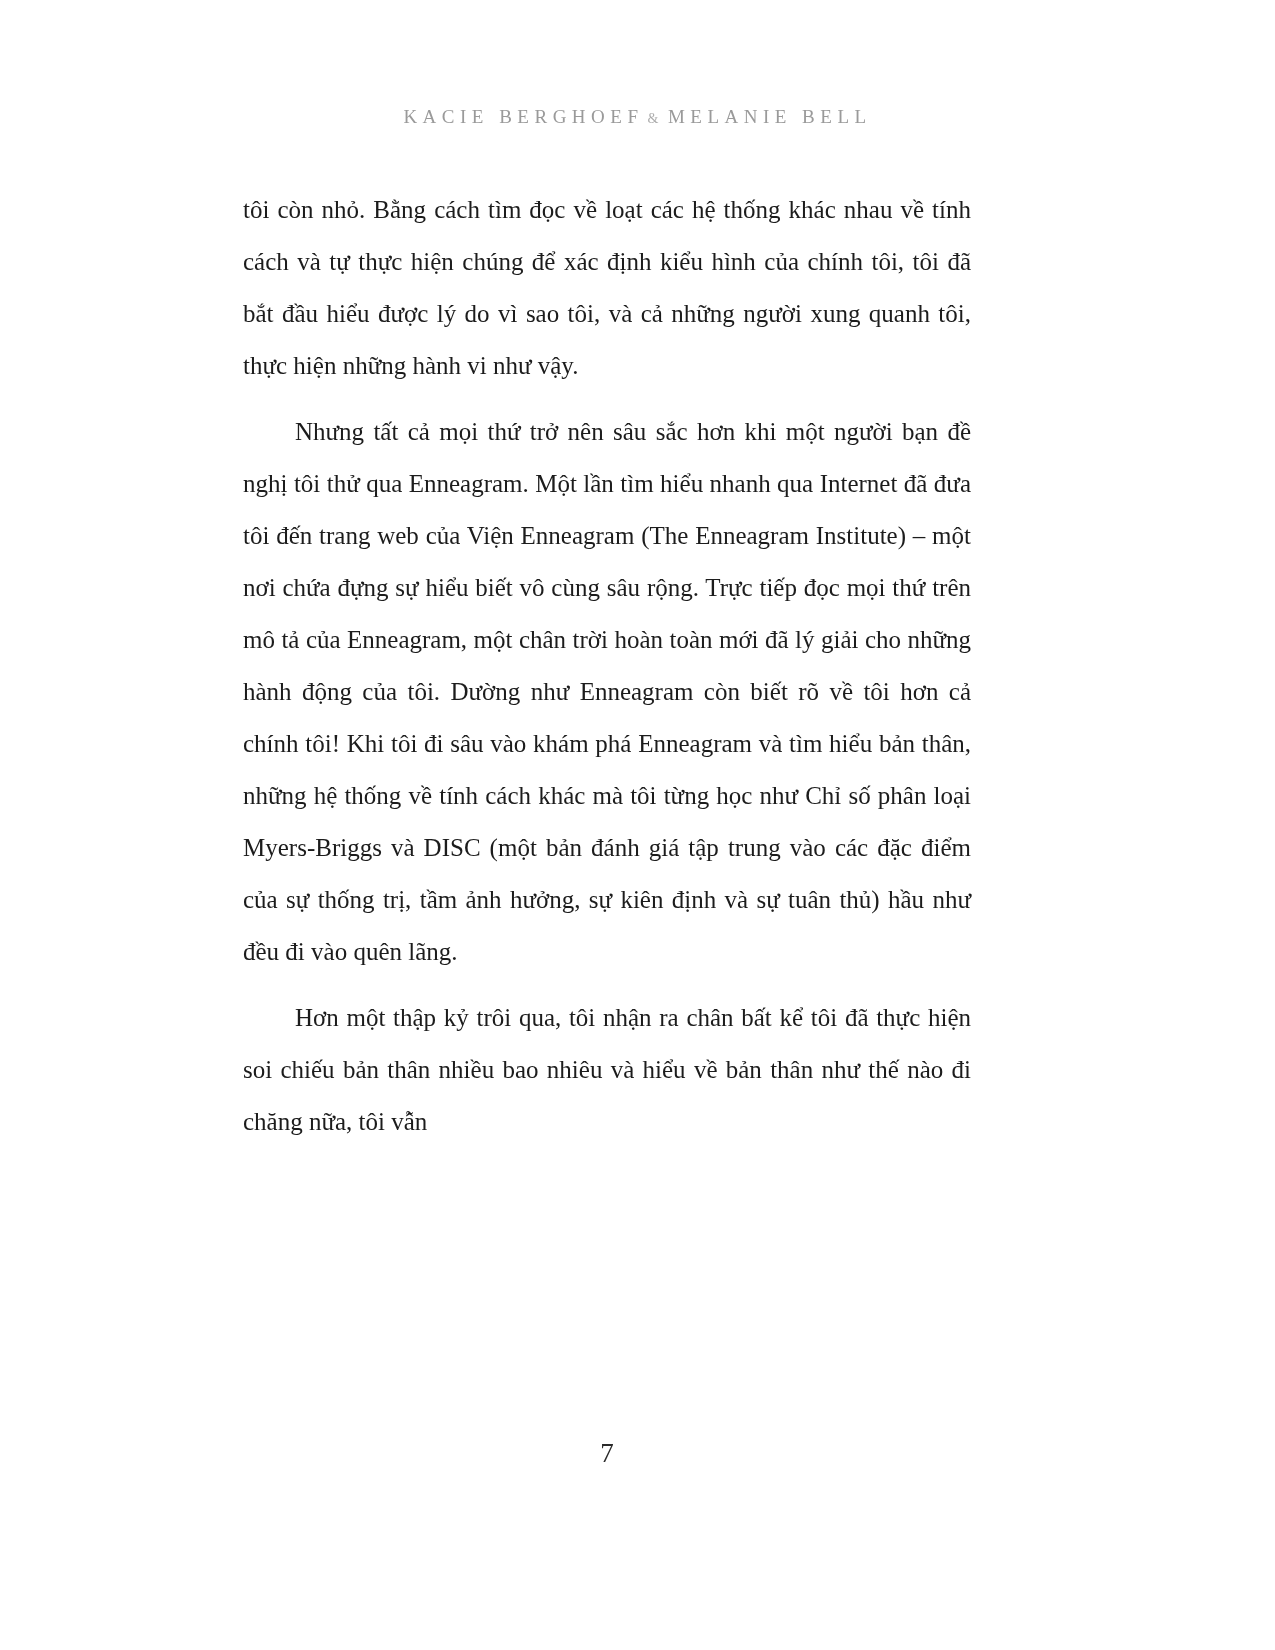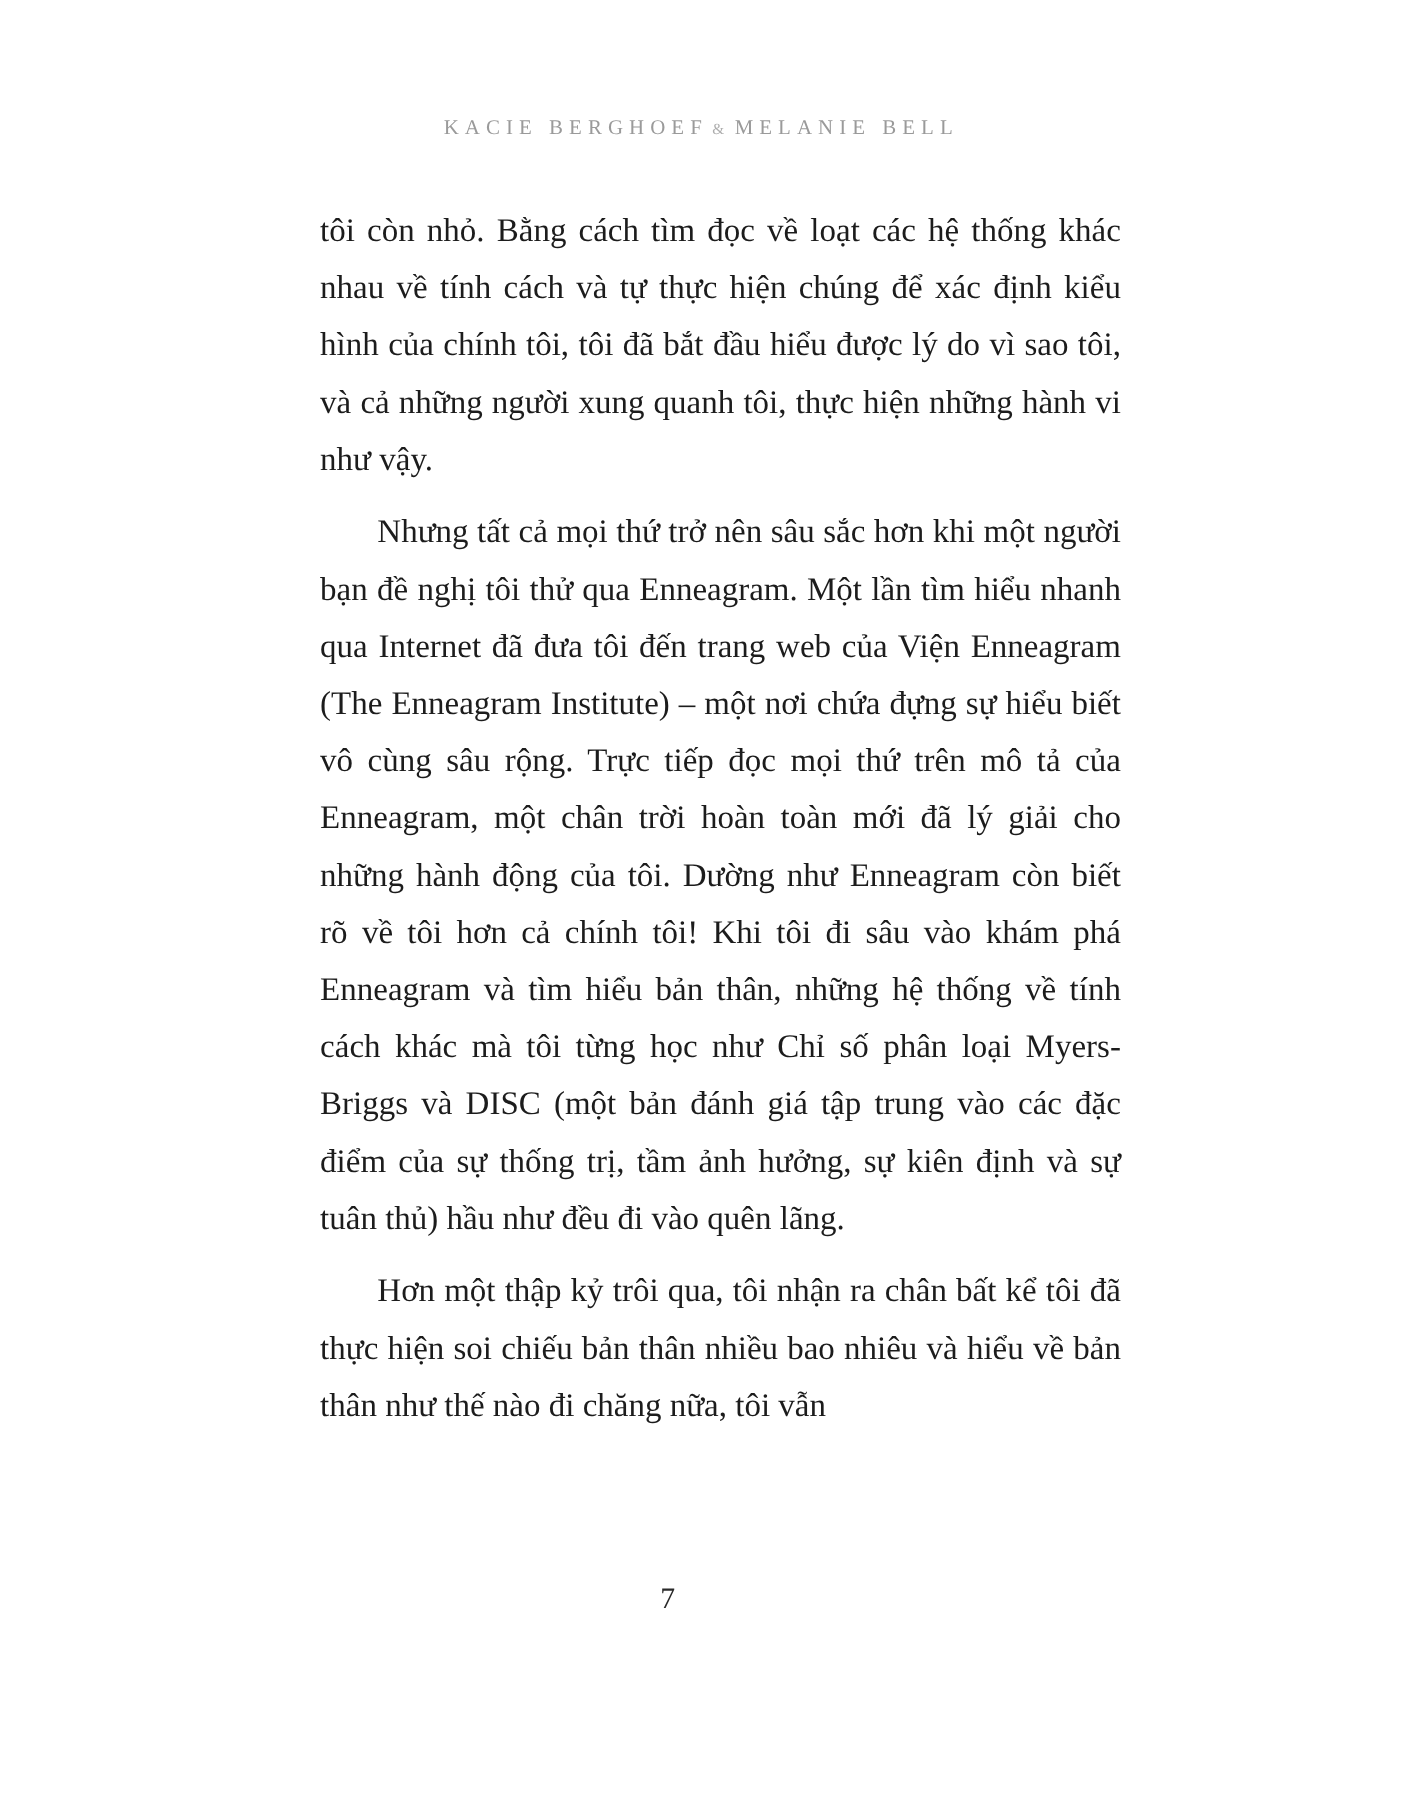--- a/index.html
+++ b/index.html
@@ -36,25 +36,24 @@
     font-size: 14px;
     color: #adadad;
     letter-spacing: 5.5px;
     padding: 0 4px;
   }
   .text-block {
     position: absolute;
     top: 184px;
     left: 243px;
     width: 728px;
-    font-size: 30px;
+    font-size: 25px;
     line-height: 52px;
     text-align: justify;
     hyphens: none;
-    margin-left: 48px;
     -webkit-hyphens: none;
   }
   .para {
     margin: 0 0 14px 0;
     text-indent: 52px;
   }
   .para.no-indent {
     text-indent: 0;
   }
   .page-footer {

